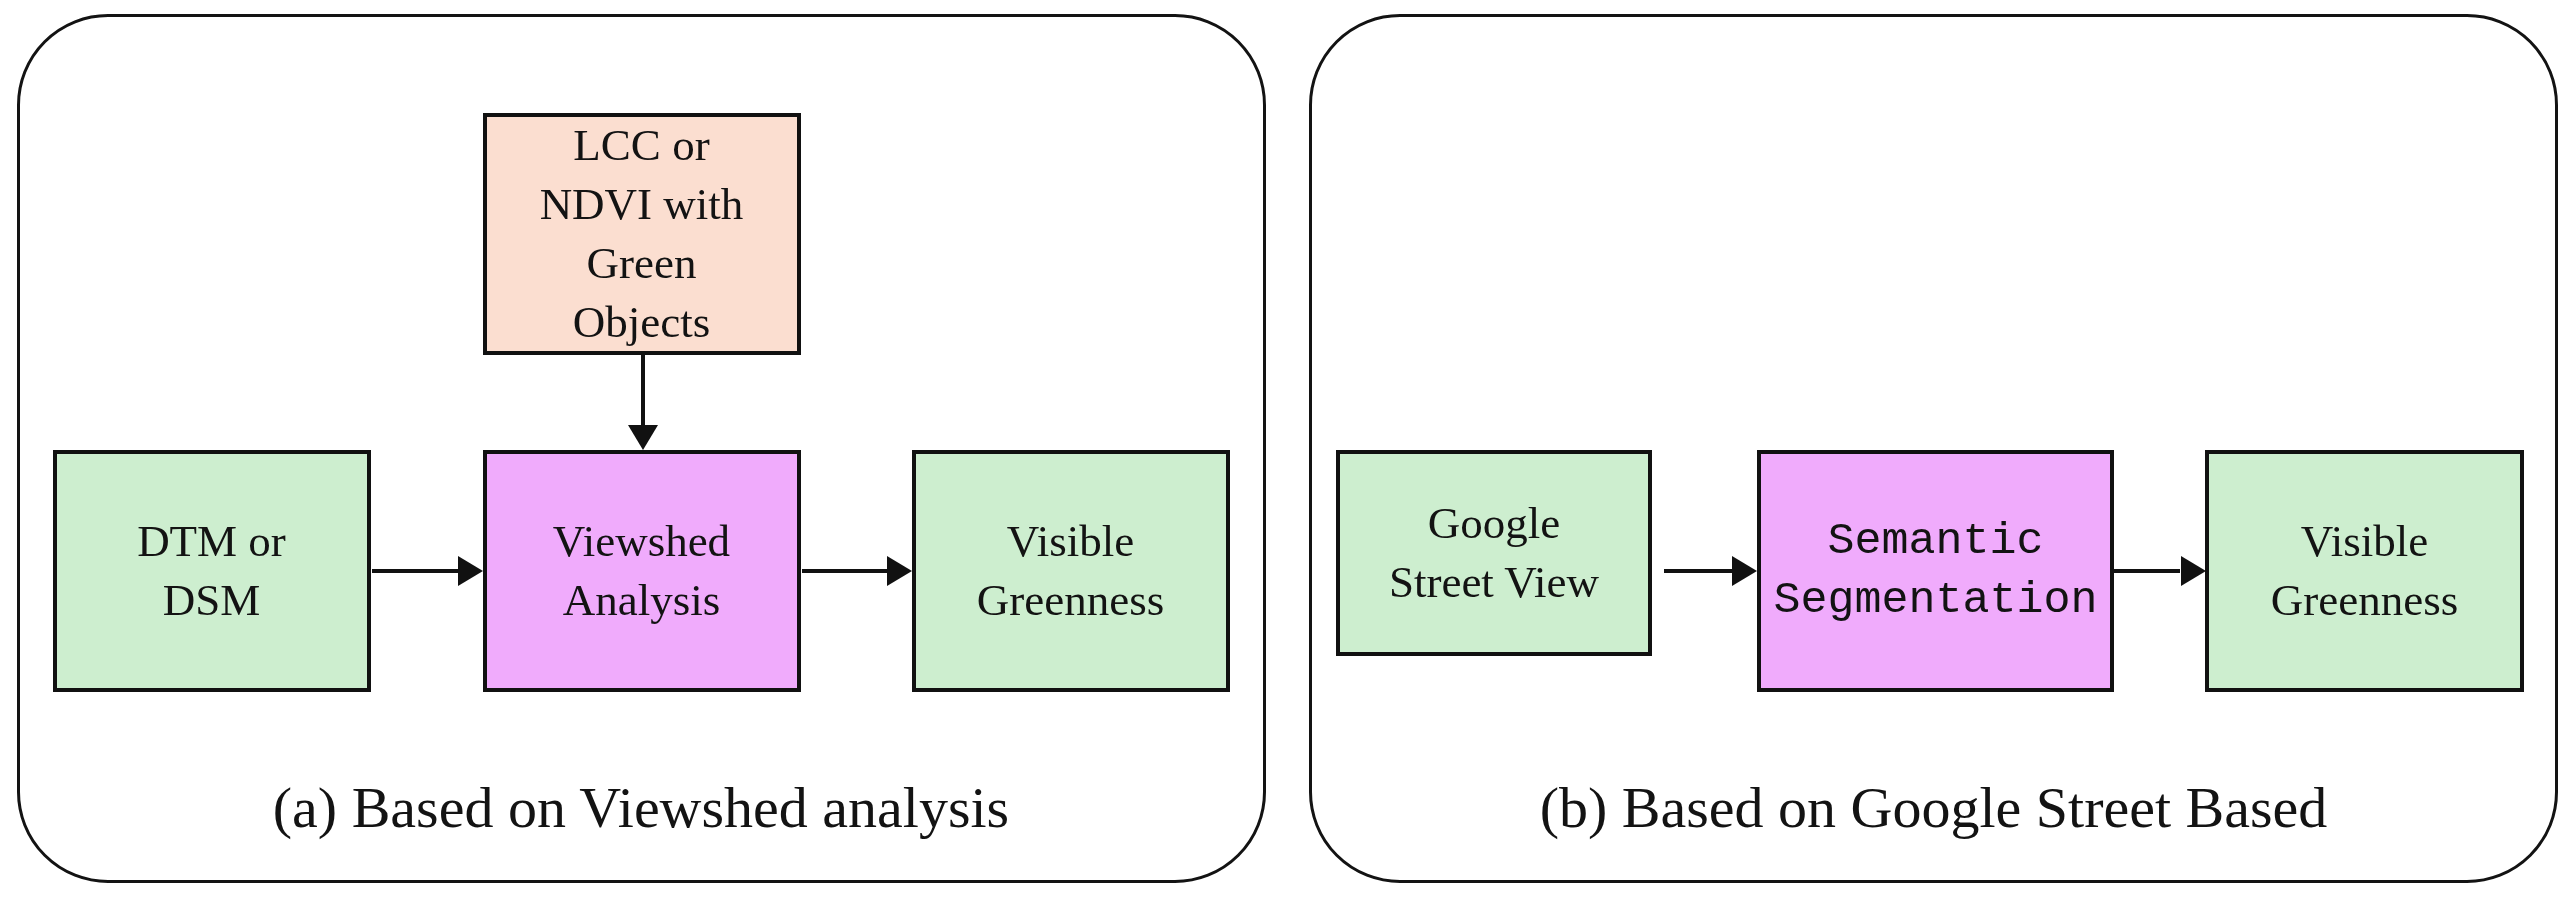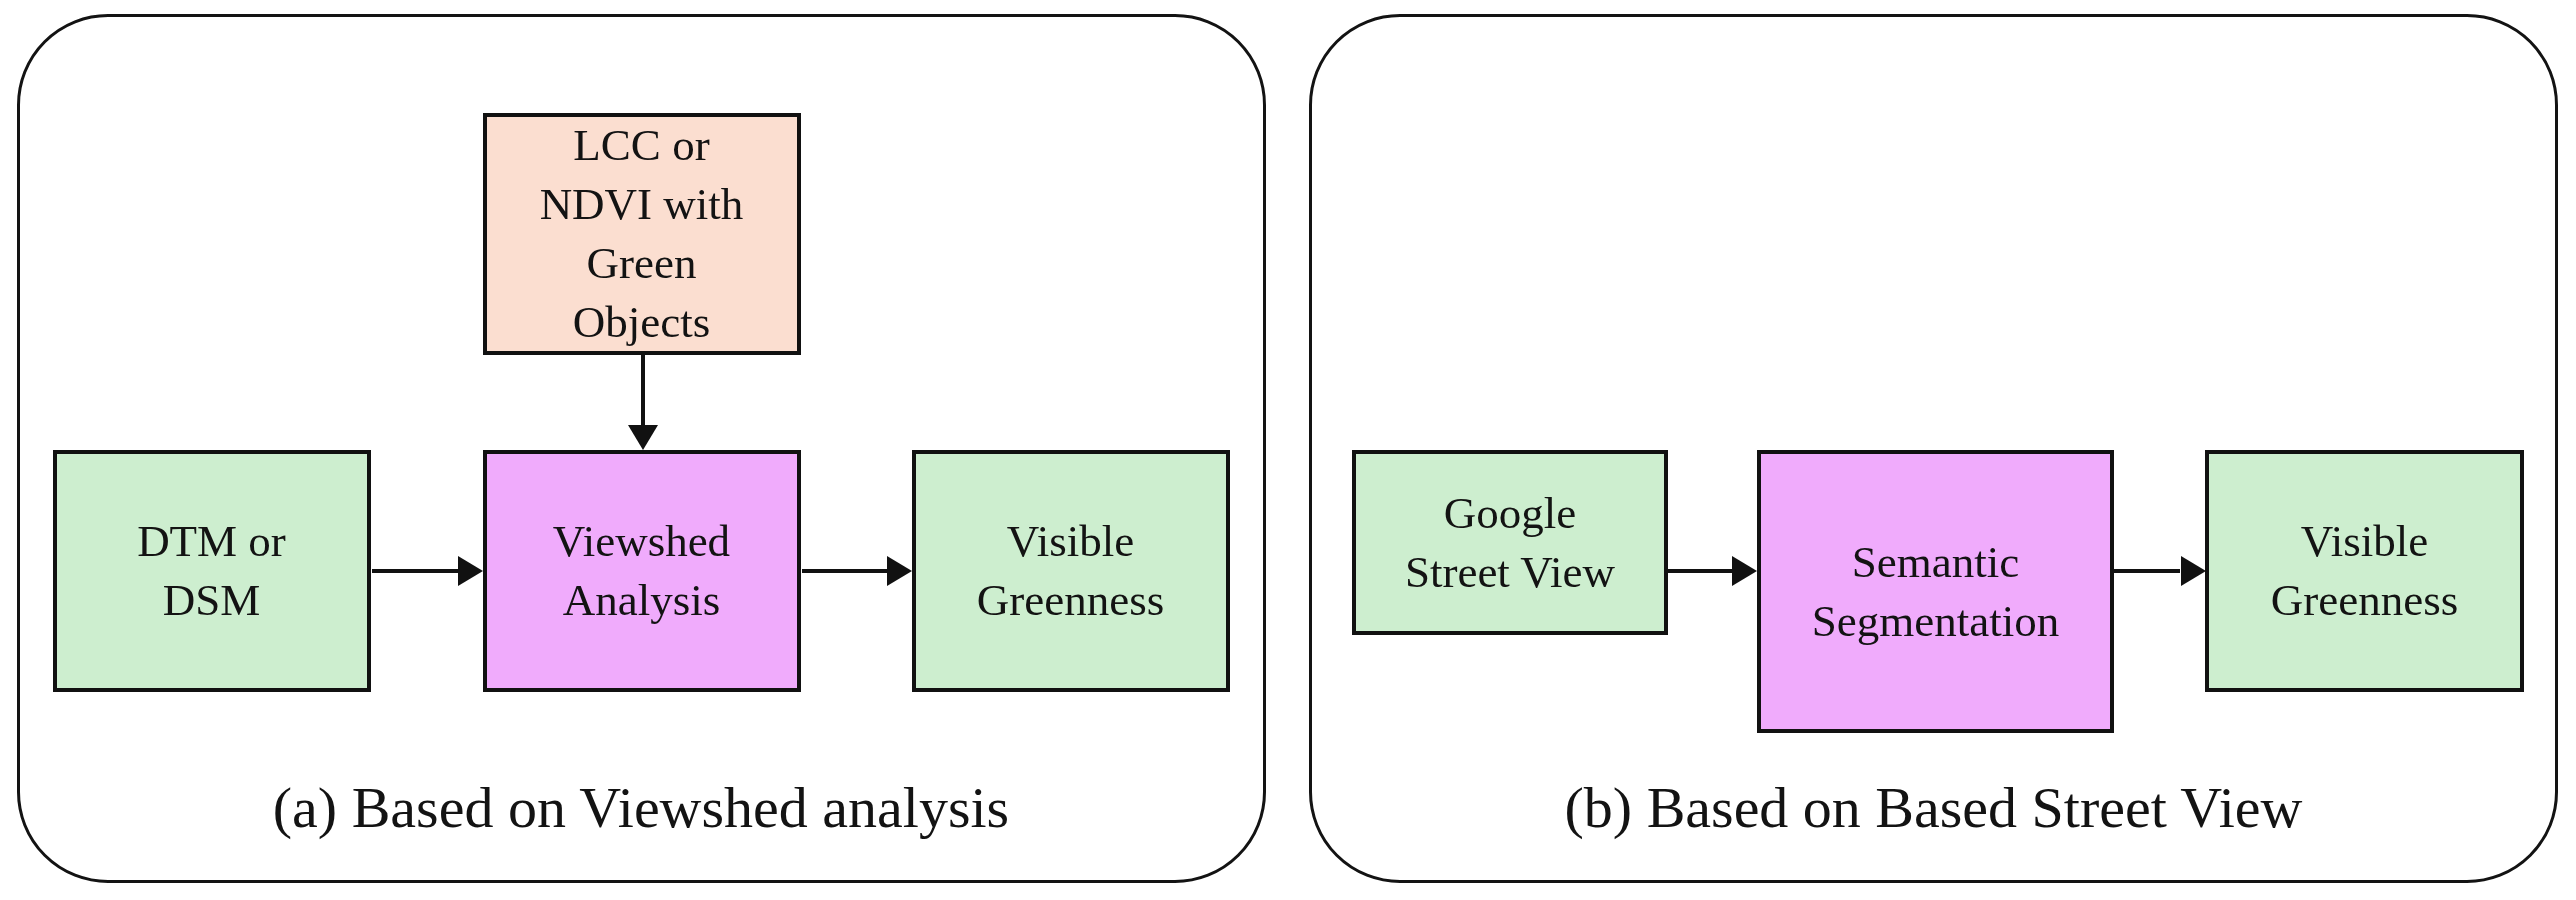--- a/index.html
+++ b/index.html
@@ -112,38 +112,38 @@
     <div class="head-right" style="left:438px; top:539px;"></div>
 
     <div class="hline" style="left:782px; top:552px; width:85px;"></div>
     <div class="head-right" style="left:867px; top:539px;"></div>
 
     <div class="caption">(a) Based on Viewshed analysis</div>
   </section>
 
   <section class="panel" id="panel-b">
 
-    <div class="node fill-green" style="left:40px; top:433px; width:316px; height:185px;">
+    <div class="node fill-green" style="left:24px; top:433px; width:316px; height:206px;">
       <span class="label">Google
 Street View</span>
     </div>
 
-    <div class="node fill-yellow" style="left:445px; top:433px; width:357px; height:283px;">
+    <div class="node fill-yellow" style="left:445px; top:433px; width:357px; height:242px;font-family:Liberation Mono, monospace;">
       <span class="label">Semantic
 Segmentation</span>
     </div>
 
     <div class="node fill-green" style="left:893px; top:433px; width:319px; height:242px;">
       <span class="label">Visible
 Greenness</span>
     </div>
 
     <div class="hline" style="left:352px; top:552px; width:69px;"></div>
     <div class="head-right" style="left:420px; top:539px;"></div>
 
     <div class="hline" style="left:802px; top:552px; width:66px;"></div>
     <div class="head-right" style="left:869px; top:539px;"></div>
 
-    <div class="caption">(b) Based on Based Street View</div>
+    <div class="caption">(b) Based on Google Street Based</div>
   </section>
 
 </div>
 
 
 </body></html>

